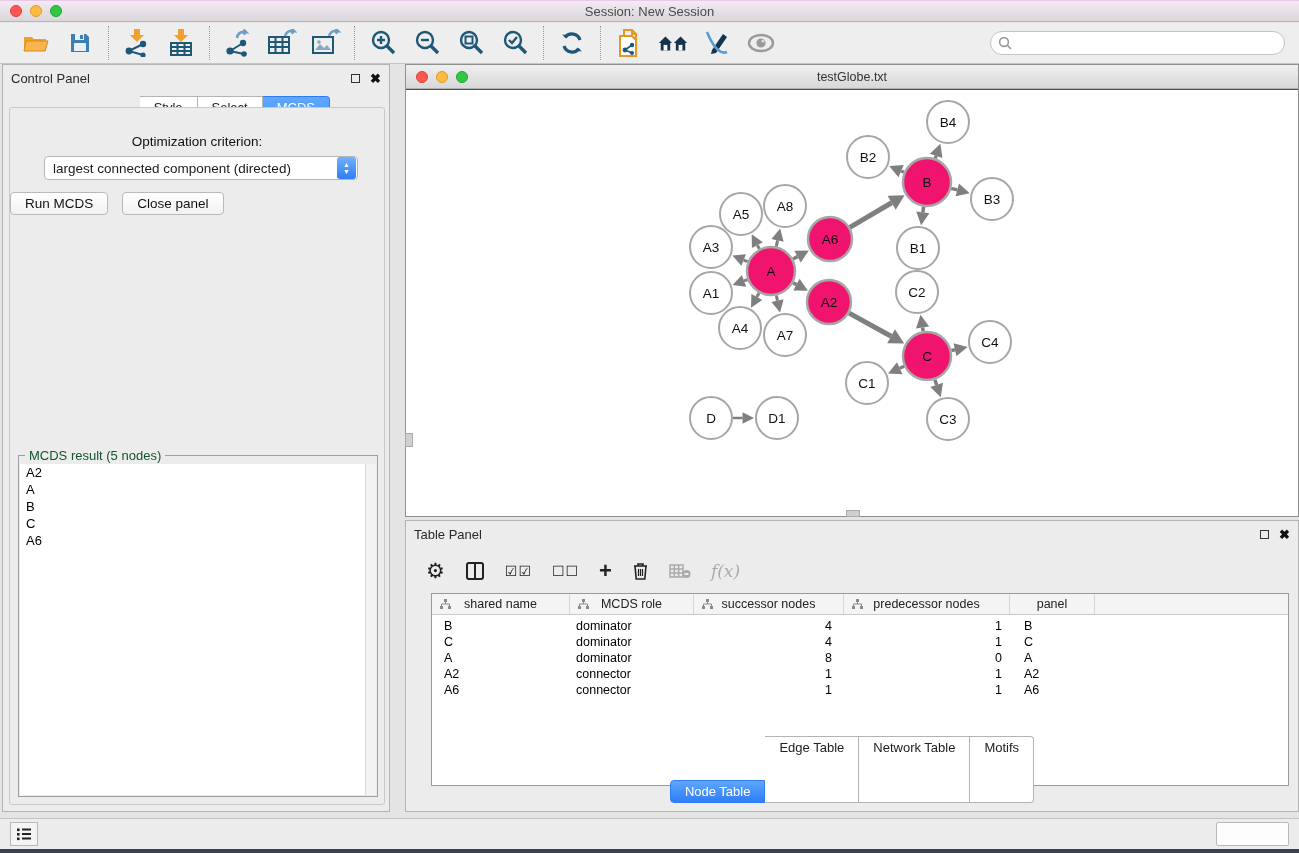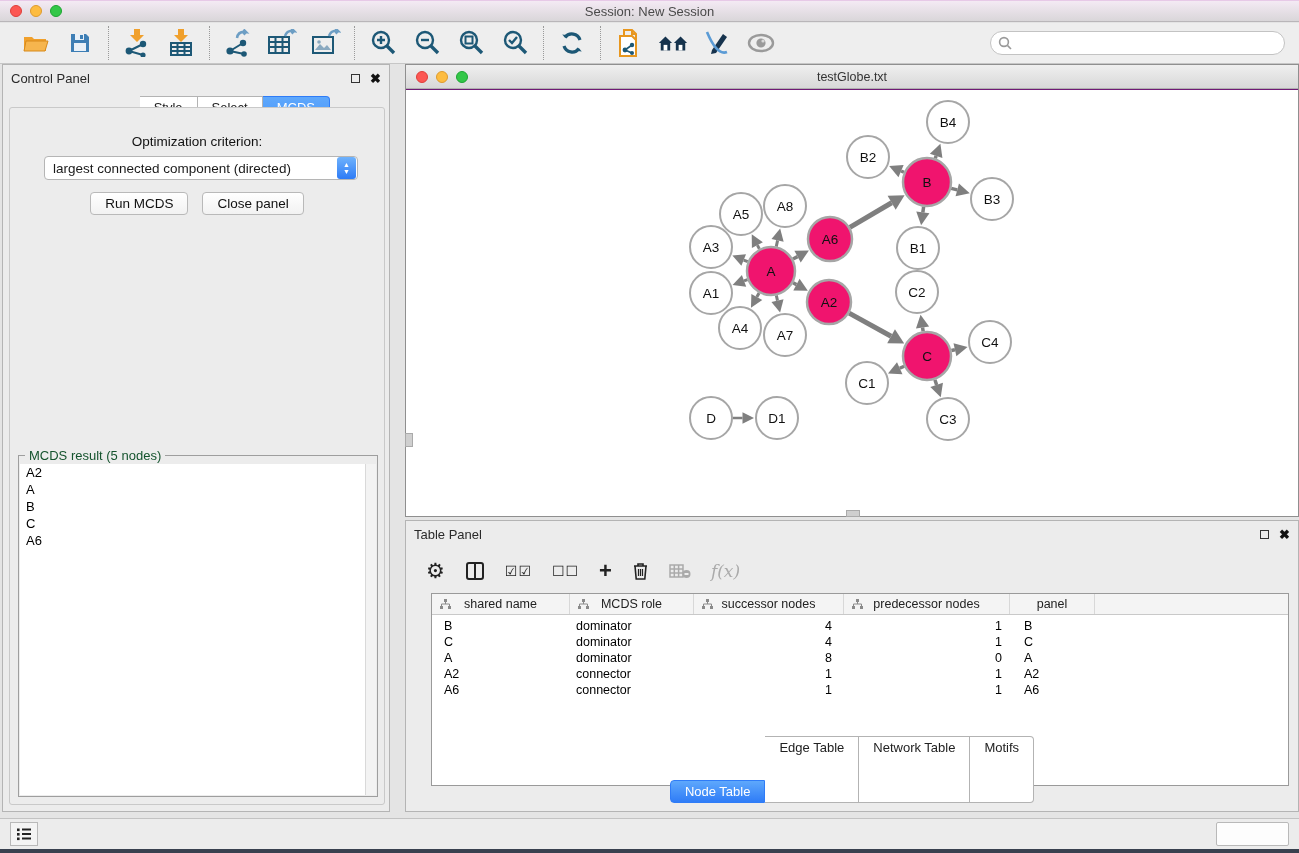--- a/index.html
+++ b/index.html
@@ -48,30 +48,30 @@
     border-radius:3px; background:#ececec; }
   .opt-label { position:absolute; left:0; right:0; top:26px; text-align:center; font-size:13.5px; color:#111; }
   .dropdown { position:absolute; left:34px; top:48px; width:314px; height:24px; background:#fff;
     border:1px solid #b5b5b5; border-radius:4px; display:flex; align-items:center; cursor:pointer; }
   .dropdown .dval { flex:1; padding:0 8px; font-size:13.5px; white-space:nowrap; overflow:hidden; }
   .dropdown .stepper { width:19px; height:22px; border-radius:3px; background:linear-gradient(#6fb2fc,#2e7bf6);
     display:flex; flex-direction:column; align-items:center; justify-content:center; gap:1px; margin-right:1px; }
   .stepper span { color:#fff; font-size:7px; line-height:6px; }
   .btn { background:linear-gradient(#ffffff,#f2f2f2); border:1px solid #b9b9b9; border-radius:4px;
     font-size:13.5px; padding:3px 14px; color:#111; cursor:pointer; font-family:"Liberation Sans",sans-serif; }
-  .btn-row { position:absolute; left:0; right:0; top:84px; display:flex; justify-content:center; gap:14px; }
+  .btn-row { position:absolute; left:0; right:0; top:84px; display:flex; gap:14px; }
 
   .groupbox { position:absolute; left:8px; top:347px; width:360px; height:342px; border:1px solid #9e9e9e; }
   .groupbox .legend { position:absolute; left:6px; top:-8px; background:#ececec; padding:0 4px; font-size:13px; color:#14532d; }
   .mcds-list { position:absolute; left:1px; top:8px; right:11px; bottom:1px; background:#fff; border-right:1px solid #d9d9d9; overflow:hidden; }
   .mcds-item { font-size:13px; padding:1px 0 1px 6px; line-height:15px; color:#000; }
   .mcds-scroll { position:absolute; top:8px; right:1px; width:10px; bottom:1px; background:#f3f3f3; }
 
   
-  #network-frame { left:405px; top:64px; width:894px; height:453px; background:#701a75; border:1px solid #8f8f8f; }
+  #network-frame { left:405px; top:64px; width:894px; height:453px; background:#be185d; border:1px solid #8f8f8f; }
   .nf-titlebar { height:24px; background:linear-gradient(#efefef,#d8d8d8); border-bottom:1px solid #b0b0b0;
     display:flex; align-items:center; position:relative; }
   .nf-titlebar .title { position:absolute; left:0; right:0; text-align:center; font-size:12.5px; color:#333; }
   .nf-canvas { position:absolute; left:0; top:25px; right:0; bottom:0; background:#fff; overflow:hidden; }
   .grip-left { position:absolute; left:-1px; top:368px; width:8px; height:14px; background:#cfcfcf; border:1px solid #aaa; }
   .grip-bottom { position:absolute; left:440px; bottom:-1px; width:14px; height:7px; background:#cfcfcf; border:1px solid #aaa; }
 
   
   #table-panel { left:405px; top:520px; width:894px; height:292px; }
   .tp-toolbar { position:absolute; left:8px; top:30px; right:8px; height:40px; display:flex; align-items:center; gap:20px; padding:0 12px; }

